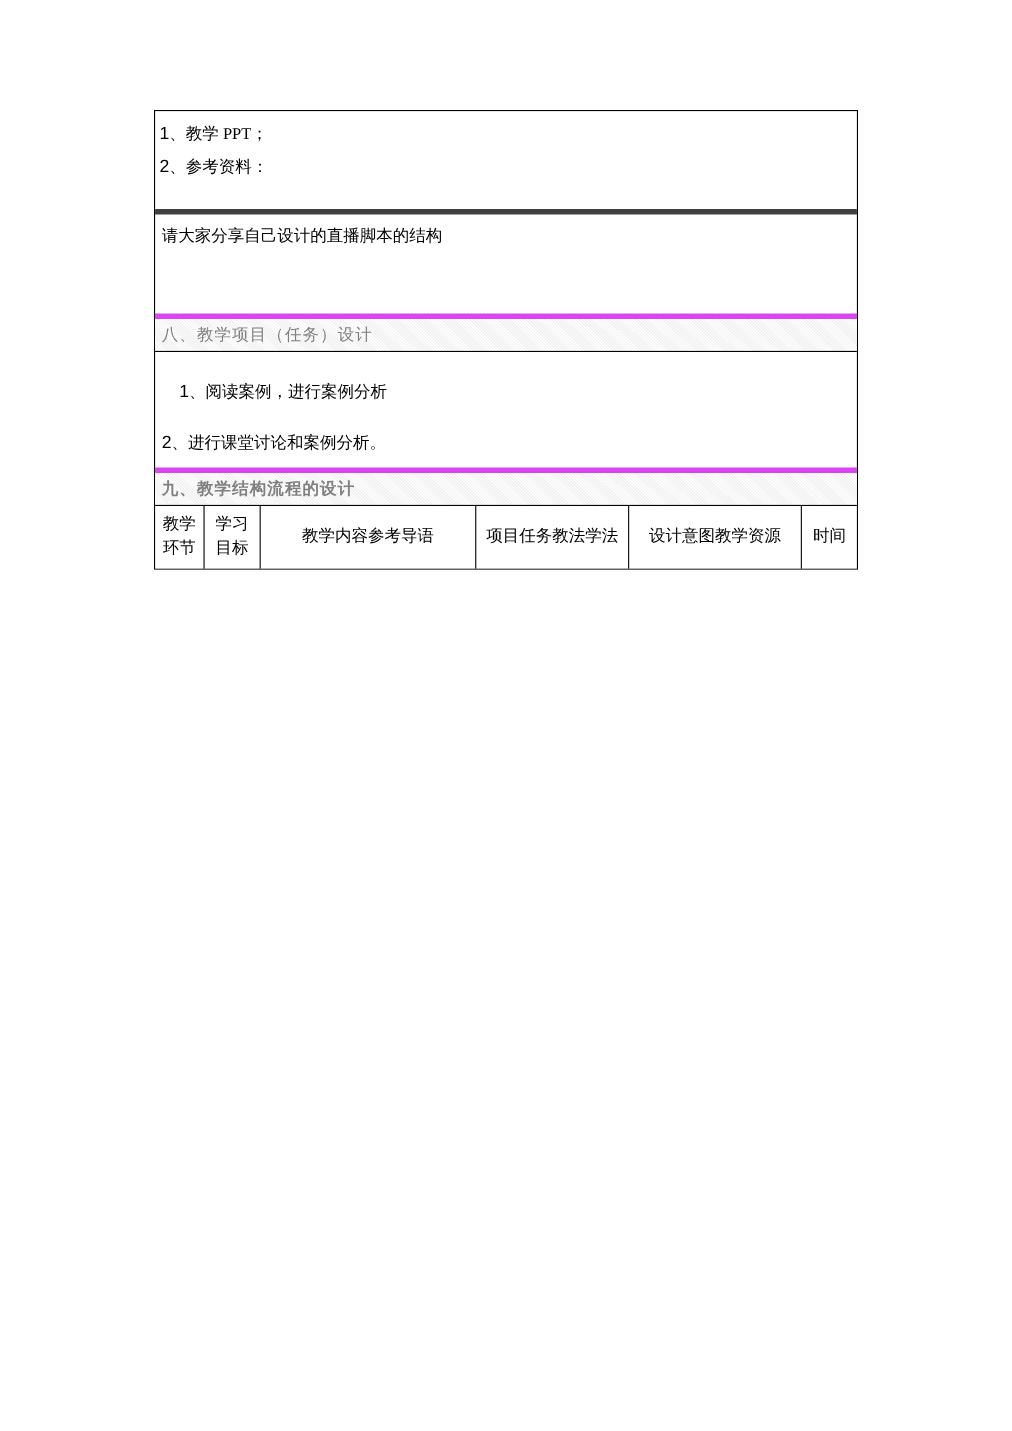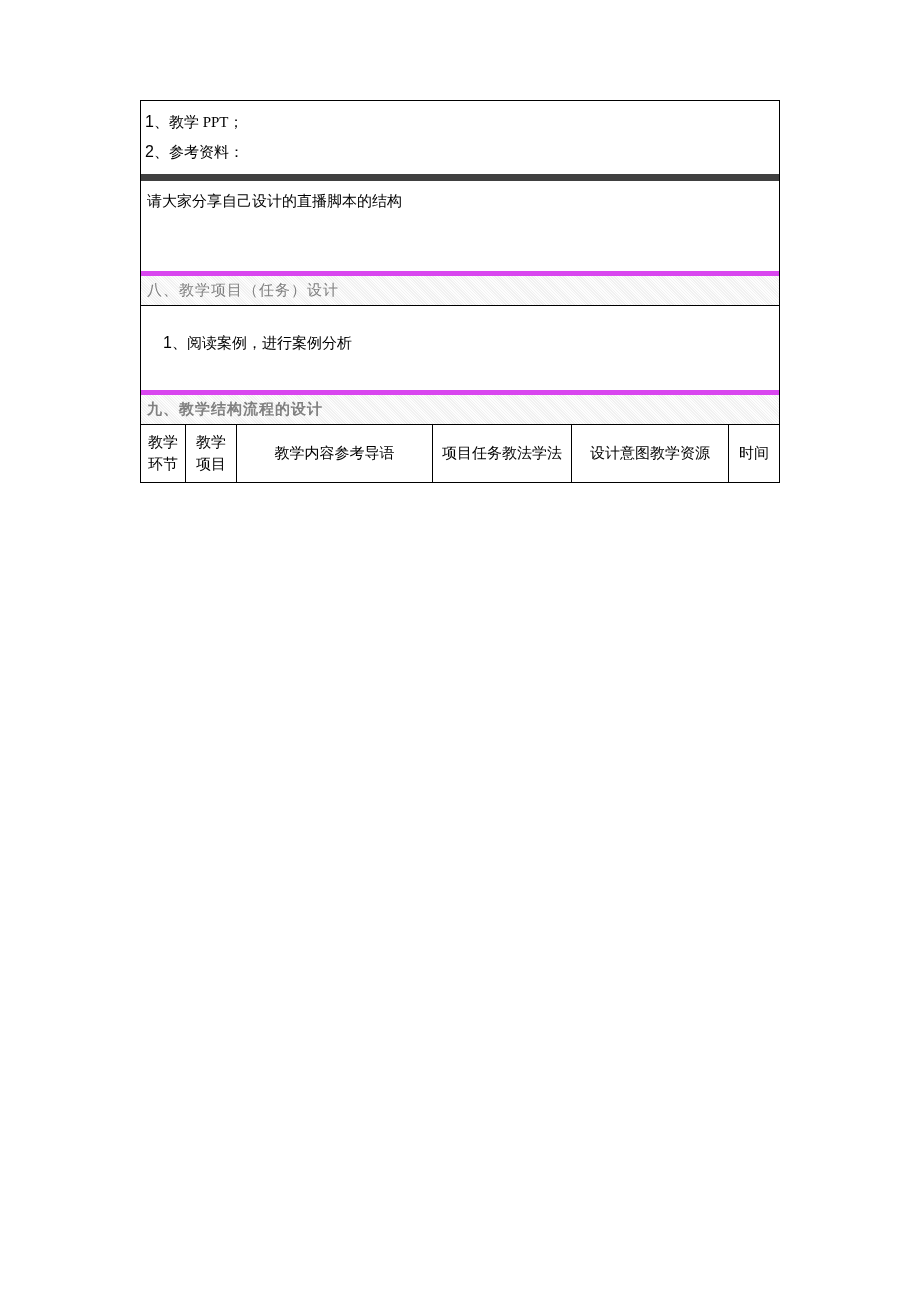--- a/index.html
+++ b/index.html
@@ -12,22 +12,22 @@
     width: 920px;
   }
   .page {
     margin: 100px 140px 0 140px;
   }
   .outer {
     border: 1px solid #000;
     border-collapse: collapse;
   }
   .row-top {
-    border-bottom: 7px solid #404040;
-    padding: 6px 6px 6px 4px;
+    border-bottom: 5px solid #404040;
+    padding: 6px 6px 22px 4px;
     line-height: 1.9;
   }
   .row-top p {
     margin: 0;
   }
   .shaded {
     border-bottom: 1px solid #000;
     padding: 5px 6px;
     color: #808080;
     background-image: repeating-linear-gradient(45deg, #f1f1f1 0, #f1f1f1 1px, #fdfdfd 1px, #fdfdfd 2px);
@@ -81,29 +81,32 @@
       </p>
     </div>
 
     <div class="bodycell tall7">请大家分享自己设计的直播脚本的结构</div>
 
     <div class="shaded">八、教学项目（任务）设计</div>
     <div class="bodycell tall8">
       <p style="margin:16px">
         <span class="num">1</span><span>、阅读案例，进行案例分析</span>
       </p>
+      <p style="margin:0">
+        <span class="num">2</span><span>、进行课堂讨论和案例分析。</span>
+      </p>
     </div>
 
     <div class="shaded last">九、教学结构流程的设计</div>
 
     <table class="inner">
       <tbody>
           <tr>
         <th class="col1">教学环节</th>
-        <th class="col2">教学项目</th>
+        <th class="col2">学习目标</th>
         <th>教学内容参考导语</th>
         <th class="col4">项目任务教法学法</th>
         <th class="col5">设计意图教学资源</th>
         <th class="col6">时间</th>
       </tr>
     </tbody>
       </table>
 
   </div>
 </div>

